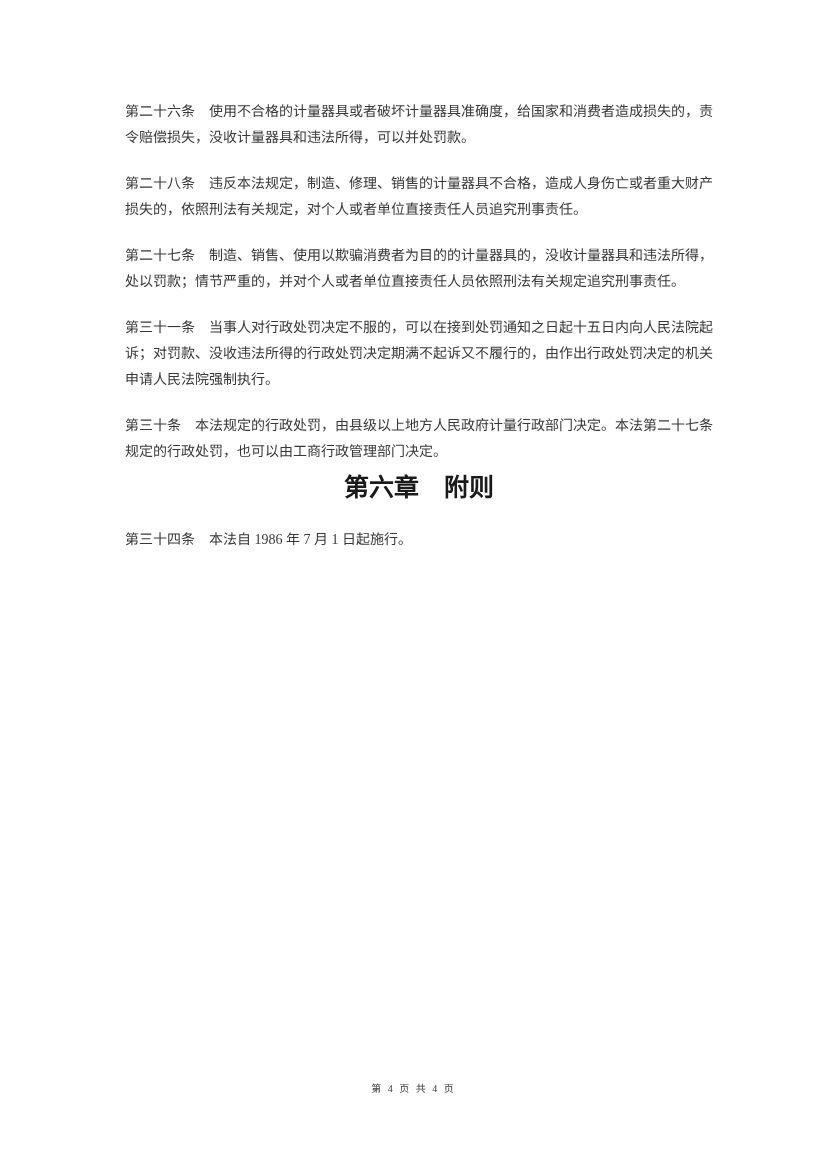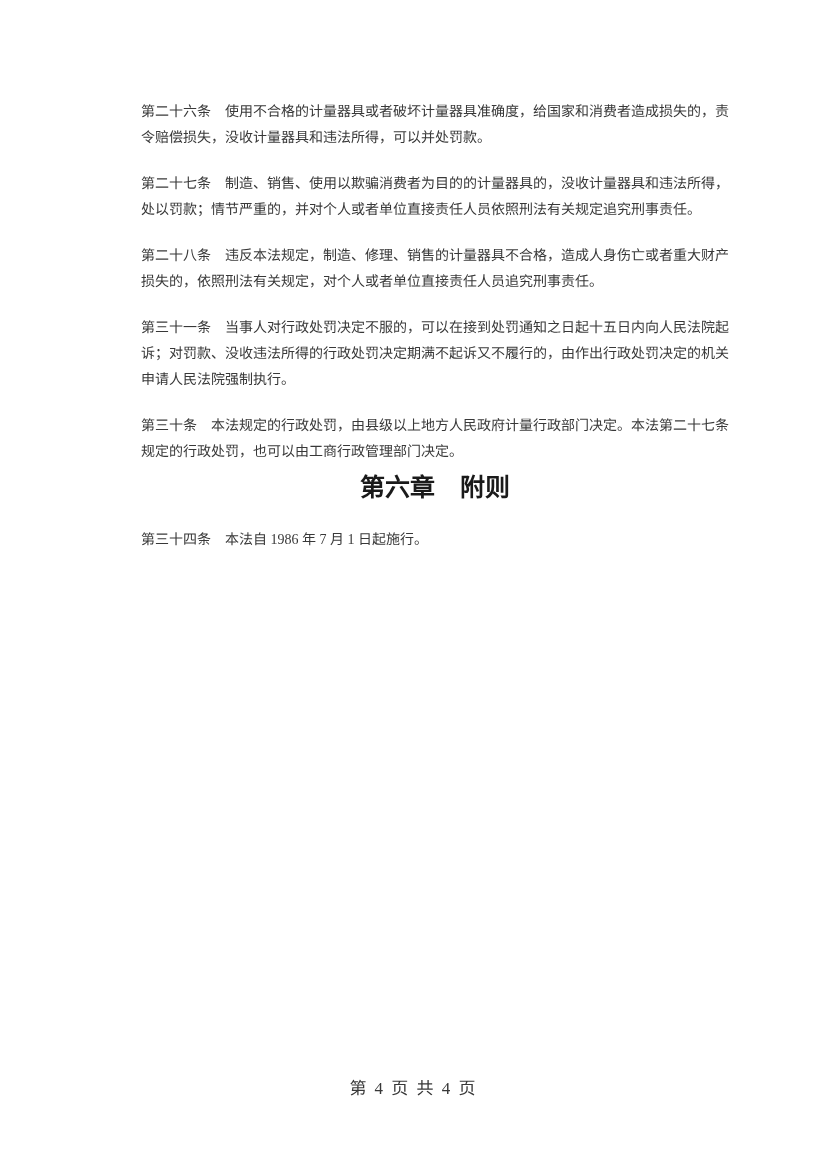--- a/index.html
+++ b/index.html
@@ -18,21 +18,21 @@
     width: 827px;
     height: 1170px;
     margin: 0 auto;
     background: var(--background);
     font-family: "Liberation Serif", "DejaVu Serif", serif;
     color: var(--text);
     overflow: hidden;
   }
   .content {
     position: absolute;
-    left: 141px;
+    left: 125px;
     top: 99px;
     width: 588px;
   }
   .article {
     margin: 0 0 20px 0;
     font-size: 14px;
     line-height: 26px;
     text-align: justify;
     text-justify: inter-ideograph;
   }
@@ -51,37 +51,37 @@
     text-align: center;
     color: var(--heading);
     margin: -12px 0 24px 0;
   }
   .footer {
     position: absolute;
     left: 0;
     right: 0;
     top: 1081px;
     text-align: center;
-    font-size: 17px;
+    font-size: 10px;
     line-height: 16px;
     letter-spacing: 2px;
     color: var(--text);
   }
 </style>
 </head>
 <body>
 
 <div class="page">
   <div class="content">
 
     <p class="article"><span class="num">第二十六条</span><span class="gap"></span><span>使用不合格的计量器具或者破坏计量器具准确度，给国家和消费者造成损失的，责令赔偿损失，没收计量器具和违法所得，可以并处罚款。</span></p>
 
+    <p class="article"><span class="num">第二十八条</span><span class="gap"></span><span>违反本法规定，制造、修理、销售的计量器具不合格，造成人身伤亡或者重大财产损失的，依照刑法有关规定，对个人或者单位直接责任人员追究刑事责任。</span></p>
+
     <p class="article"><span class="num">第二十七条</span><span class="gap"></span><span>制造、销售、使用以欺骗消费者为目的的计量器具的，没收计量器具和违法所得，处以罚款；情节严重的，并对个人或者单位直接责任人员依照刑法有关规定追究刑事责任。</span></p>
-
-    <p class="article"><span class="num">第二十八条</span><span class="gap"></span><span>违反本法规定，制造、修理、销售的计量器具不合格，造成人身伤亡或者重大财产损失的，依照刑法有关规定，对个人或者单位直接责任人员追究刑事责任。</span></p>
 
 
     <p class="article"><span class="num">第三十一条</span><span class="gap"></span><span>当事人对行政处罚决定不服的，可以在接到处罚通知之日起十五日内向人民法院起诉；对罚款、没收违法所得的行政处罚决定期满不起诉又不履行的，由作出行政处罚决定的机关申请人民法院强制执行。</span></p>
 
     <p class="article"><span class="num">第三十条</span><span class="gap"></span><span>本法规定的行政处罚，由县级以上地方人民政府计量行政部门决定。本法第二十七条规定的行政处罚，也可以由工商行政管理部门决定。</span></p>
 
     <h2 class="chapter">第六章　附则</h2>
 
 
 

